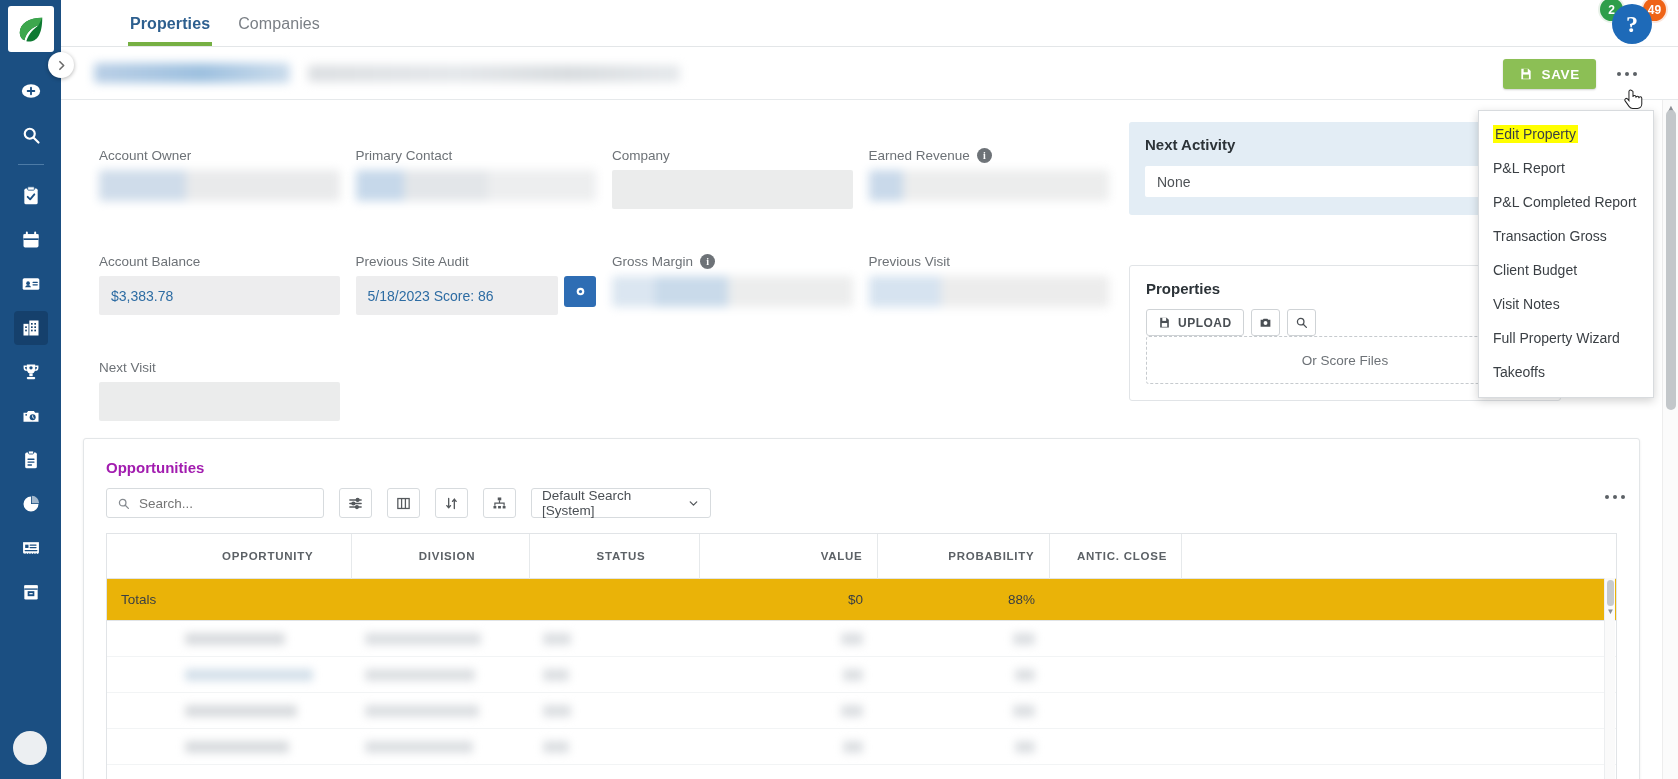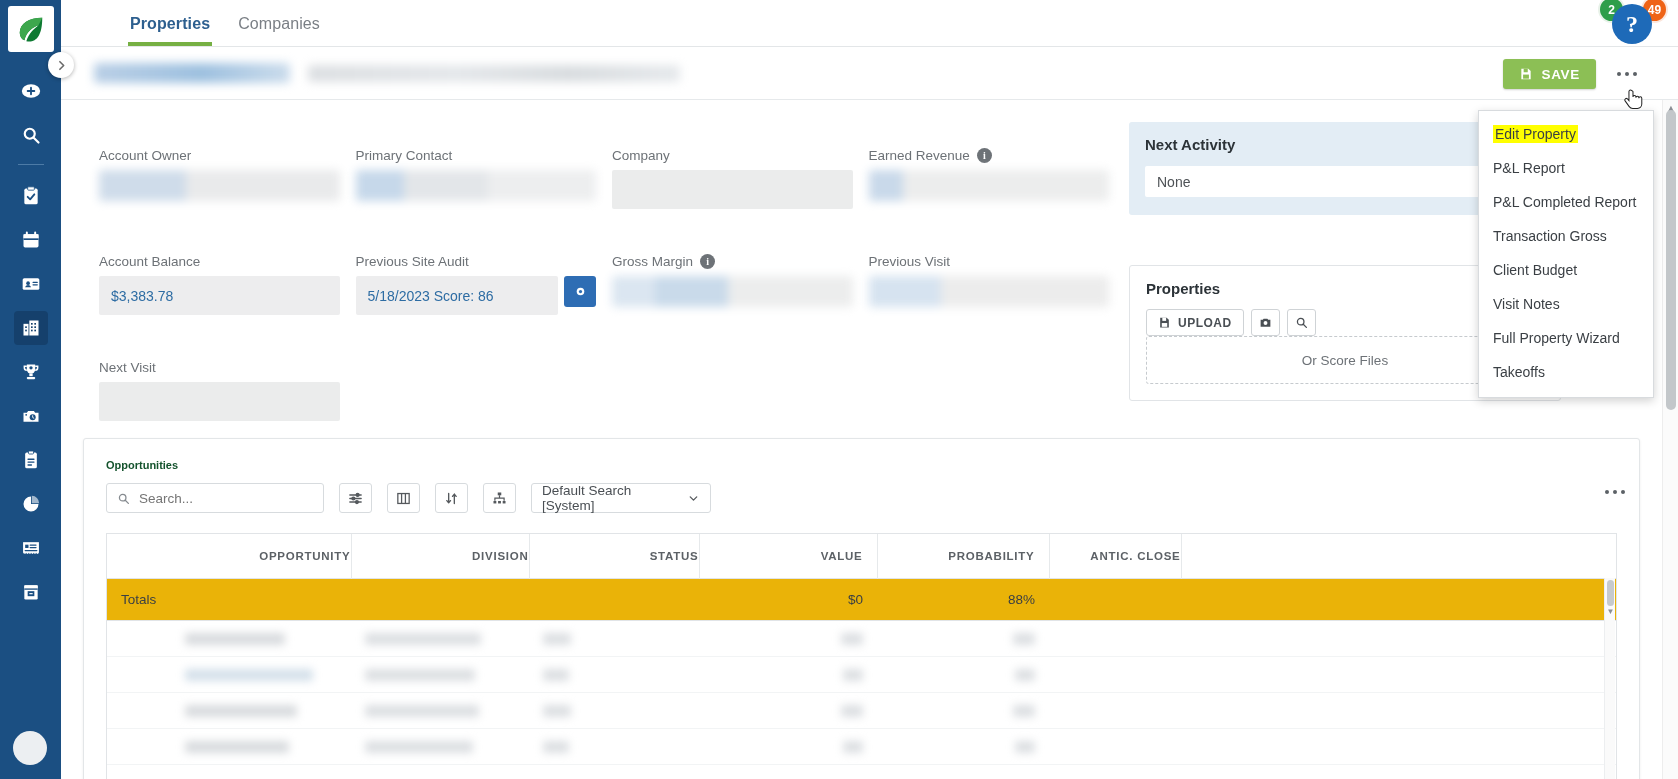--- a/index.html
+++ b/index.html
@@ -161,21 +161,21 @@
     border:1px dashed #c6cace; border-radius:3px; height:48px;
     display:flex; align-items:center; justify-content:center; font-size:13.5px; color:#6d7277;
   }
 
   
   .opp-card {
     position:absolute; left:22px; top:338px; right:38px; bottom:-20px;
     background:#ffffff; border:1px solid #e3e6e8; border-radius:3px;
     box-shadow:0 1px 3px rgba(0,0,0,.07);
   }
-  .opp-title { font-size:11px; font-weight:bold; color:#14532d; padding:20px 0 0 22px; }
+  .opp-title { font-size:15px; font-weight:bold; color:#a21caf; padding:20px 0 0 22px; }
   .opp-toolbar { display:flex; align-items:center; padding:12px 22px 0 22px; gap:15px; position:relative; }
   .search-box {
     width:218px; height:30px; border:1px solid #d7dbde; border-radius:3px; background:#fff;
     display:flex; align-items:center; padding:0 10px; gap:9px;
   }
   .search-box svg { width:13px; height:13px; color:#868b90; flex:0 0 13px; }
   .search-box input {
     border:none; outline:none; font-size:13.5px; color:#6d7277; width:100%;
     font-family:"Liberation Sans", sans-serif; background:transparent;
   }
@@ -200,21 +200,21 @@
   .opp-kebab {
     position:absolute; right:14px; top:19px; display:flex; gap:4px; cursor:pointer;
   }
   .opp-kebab i { width:4px; height:4px; border-radius:50%; background:#5c6166; display:block; }
 
   .grid-wrap { position:absolute; left:22px; right:22px; top:94px; bottom:0;
                border:1px solid #e1e4e7; border-top:1px solid #e1e4e7; border-bottom:none; overflow:hidden; }
   table.opp { width:100%; border-collapse:collapse; table-layout:fixed; }
   table.opp th {
     font-size:11.5px; font-weight:bold; color:#5c6166; letter-spacing:.75px;
-    text-align:right; padding:16px 0 16px 14px; border-right:1px solid #e6e9eb;
+    text-align:center; padding:16px 0 16px 14px; border-right:1px solid #e6e9eb;
     background:#fff; height:44px;
   }
   table.opp th.num { text-align:right; padding-right:14px; }
   table.opp th.first { border-right:none; }
   table.opp th.last { border-right:none; }
   .totals-row td {
     font-size:13.5px; color:#3a3f44; padding:13px 0 13px 14px; border-top:1px solid #e1e4e7;
     border-bottom:1px solid #e1e4e7; background:#eab308;
   }
   .totals-row td.num { text-align:right; padding-right:14px; }

